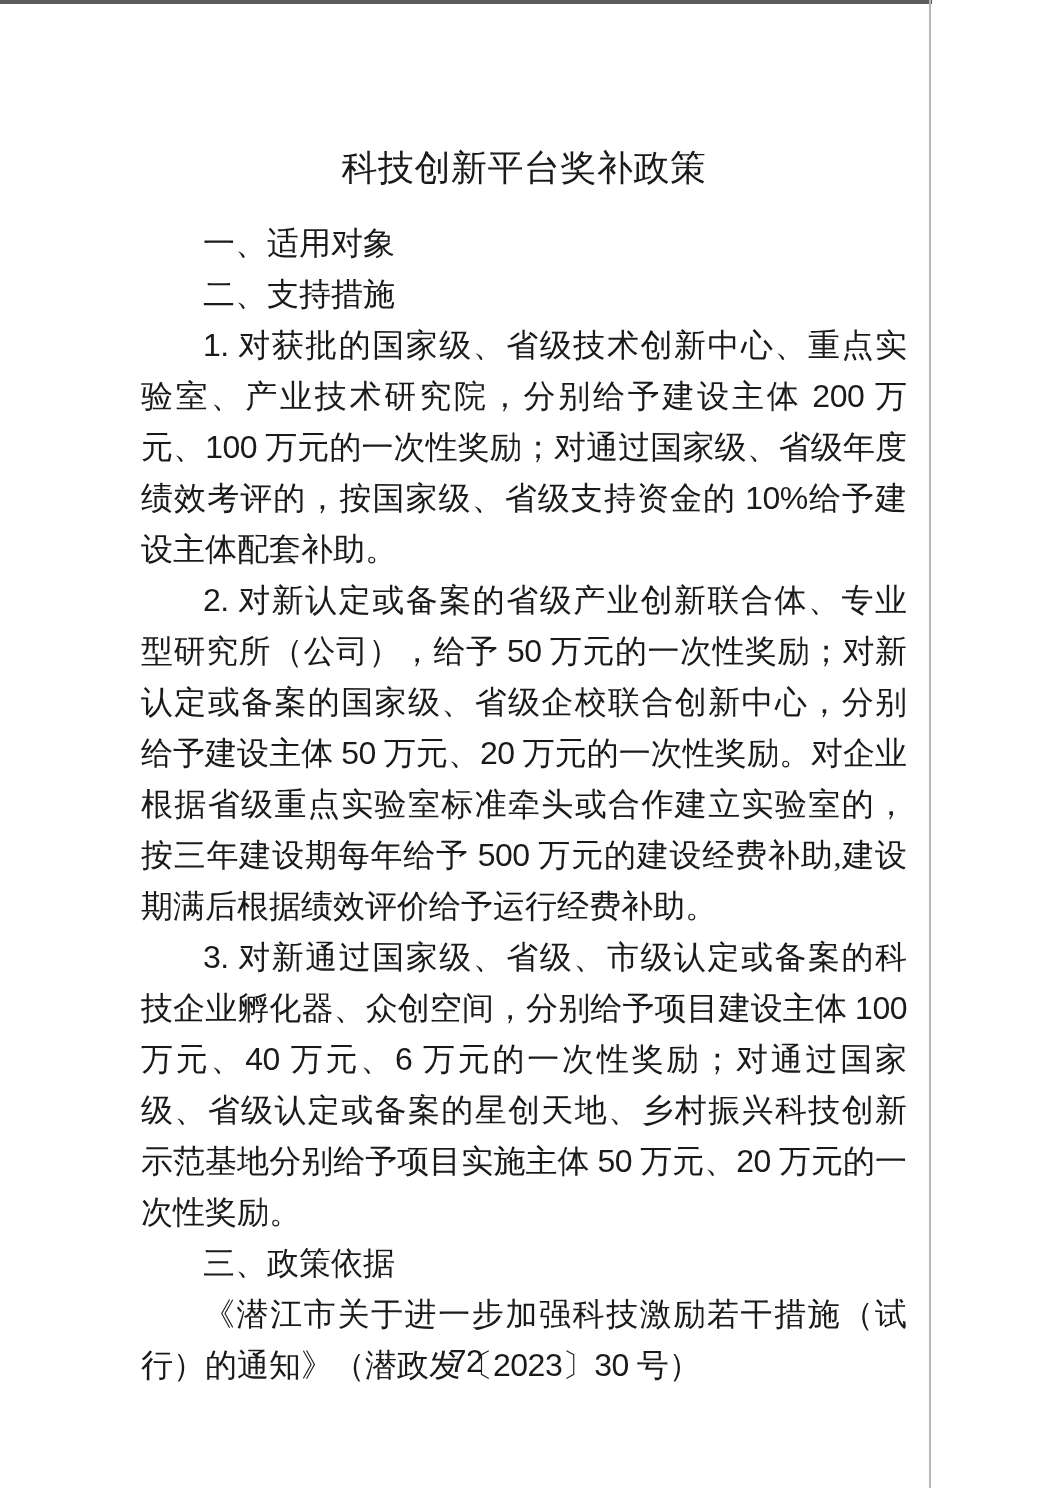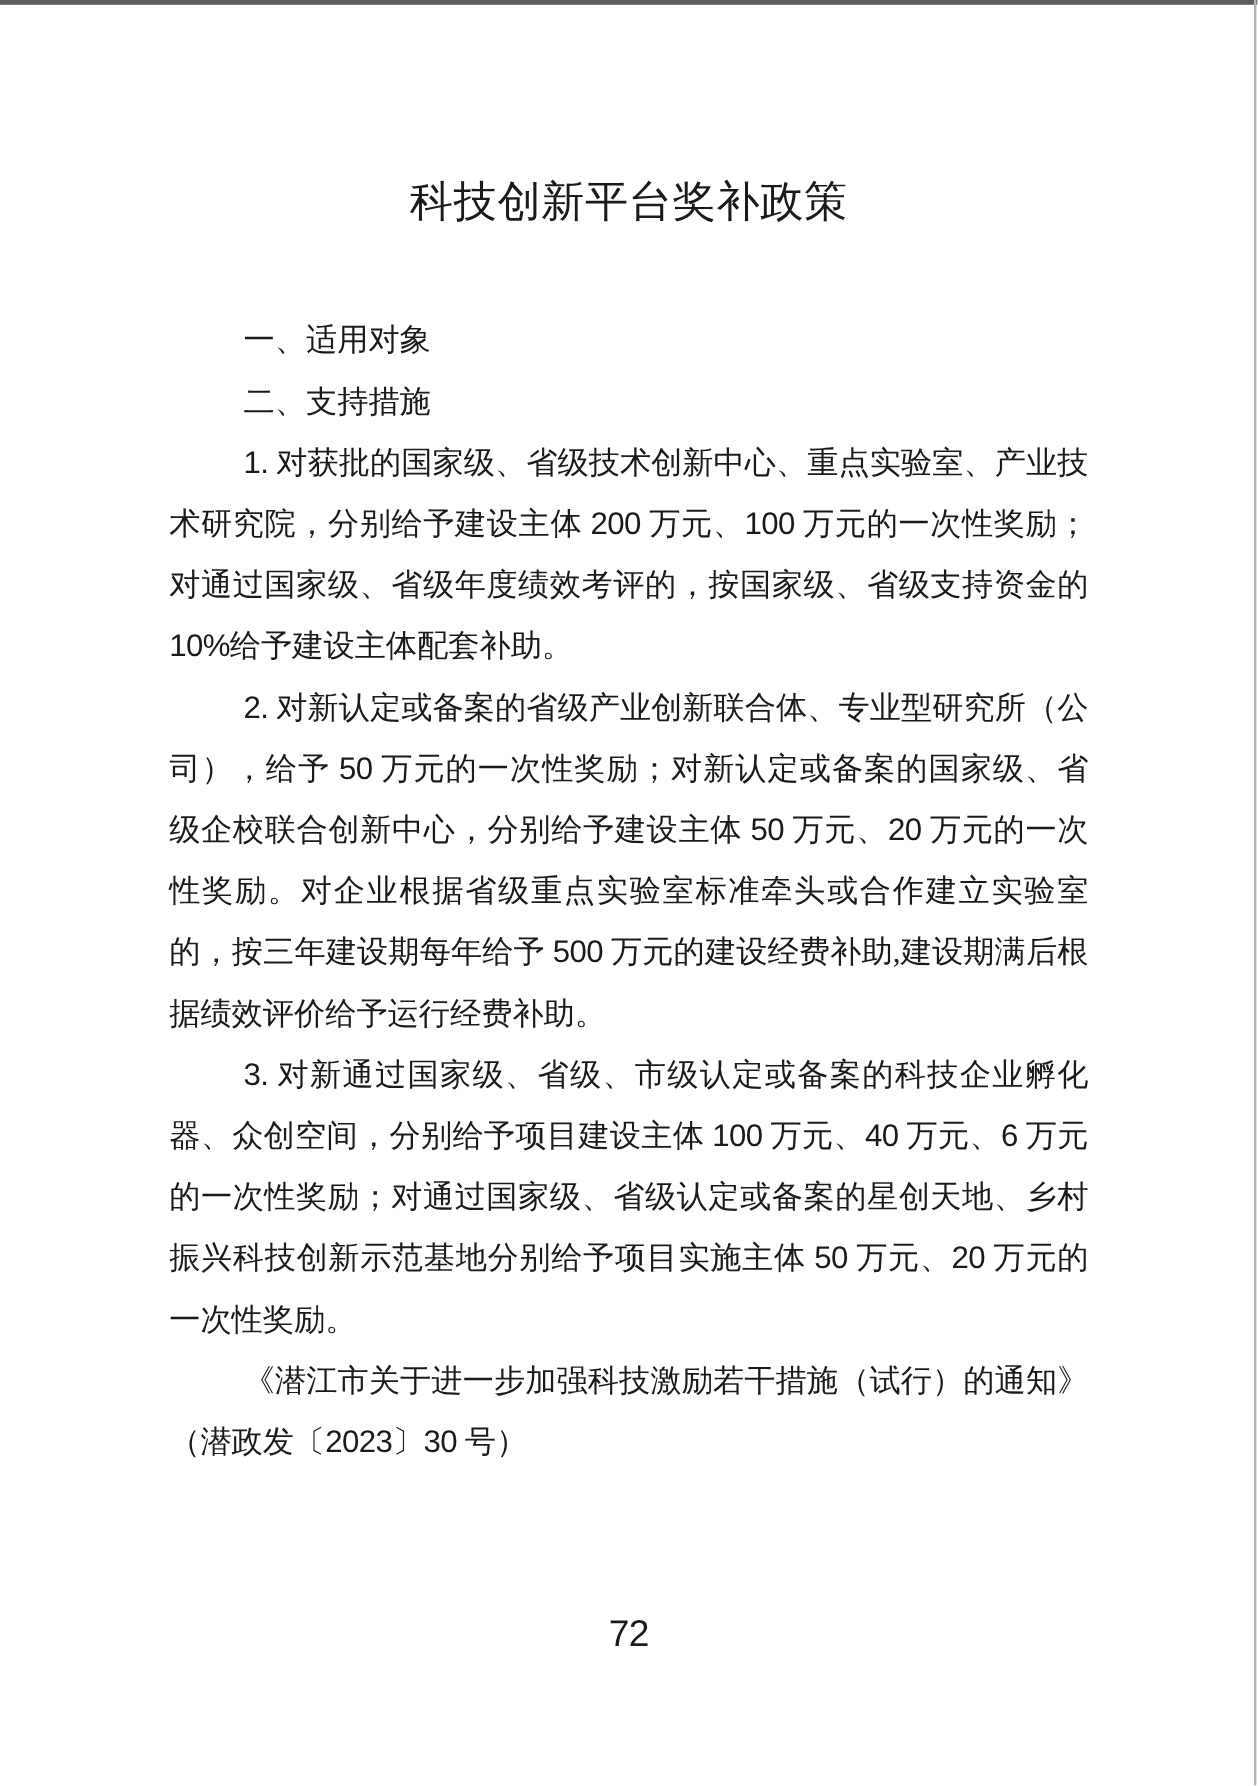--- a/index.html
+++ b/index.html
@@ -10,21 +10,21 @@
   }
   html, body { margin: 0; padding: 0; }
   body {
     width: 1048px; height: 1488px;
     background: var(--page-bg);
     font-family: "Liberation Serif", serif;
     color: var(--text);
   }
   .page {
     position: relative;
-    width: 1048px; height: 1488px;
+    width: 932px; height: 1488px;
     background: var(--page-bg);
     overflow: hidden;
   }
   .top-edge {
     position: absolute; top: 0; left: 0;
     width: 100%; height: 4px;
     background: var(--page-top-edge);
   }
   .right-edge {
     position: absolute; top: 0; right: 1px;
@@ -39,22 +39,22 @@
   .title {
     margin: 0;
     font-size: 36px;
     font-weight: normal;
     line-height: 44px;
     text-align: center;
     letter-spacing: 0.5px;
     font-family: "Liberation Serif", serif;
   }
   .body-text {
-    margin-top: 68px;
-    font-size: 26px;
+    margin-top: 28px;
+    font-size: 32px;
     line-height: 51px;
     text-align: justify;
     text-justify: inter-ideograph;
   }
   .body-text p {
     margin: 0;
     text-indent: 62px;
   }
   .num {
     font-family: "Liberation Sans", sans-serif;
@@ -81,18 +81,19 @@
     <h1 class="title">科技创新平台奖补政策</h1>
 
     <div class="body-text">
       <p>一、适用对象</p>
 
       <p>二、支持措施</p>
       <p><span class="num">1.</span> 对获批的国家级、省级技术创新中心、重点实验室、产业技术研究院，分别给予建设主体 <span class="num">200</span> 万元、<span class="num">100</span> 万元的一次性奖励；对通过国家级、省级年度绩效考评的，按国家级、省级支持资金的 <span class="num">10%</span>给予建设主体配套补助。</p>
       <p><span class="num">2.</span> 对新认定或备案的省级产业创新联合体、专业型研究所（公司），给予 <span class="num">50</span> 万元的一次性奖励；对新认定或备案的国家级、省级企校联合创新中心，分别给予建设主体 <span class="num">50</span> 万元、<span class="num">20</span> 万元的一次性奖励。对企业根据省级重点实验室标准牵头或合作建立实验室的，按三年建设期每年给予 <span class="num">500</span> 万元的建设经费补助,建设期满后根据绩效评价给予运行经费补助。</p>
       <p><span class="num">3.</span> 对新通过国家级、省级、市级认定或备案的科技企业孵化器、众创空间，分别给予项目建设主体 <span class="num">100</span> 万元、<span class="num">40</span> 万元、<span class="num">6</span> 万元的一次性奖励；对通过国家级、省级认定或备案的星创天地、乡村振兴科技创新示范基地分别给予项目实施主体 <span class="num">50</span> 万元、<span class="num">20</span> 万元的一次性奖励。</p>
 
+      <p>三、政策依据</p>
       <p>《潜江市关于进一步加强科技激励若干措施（试行）的通知》（潜政发〔<span class="num">2023</span>〕<span class="num">30</span> 号）</p>
     </div>
   </div>
 
   <div class="page-number"><span class="num">72</span></div>
 </div>
 
 </body></html>

